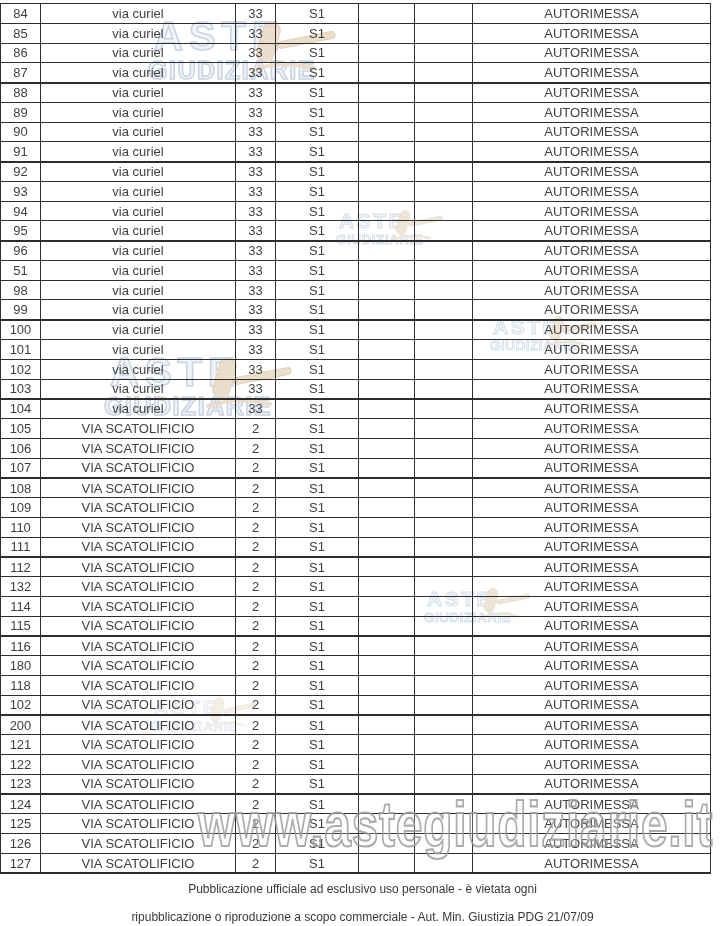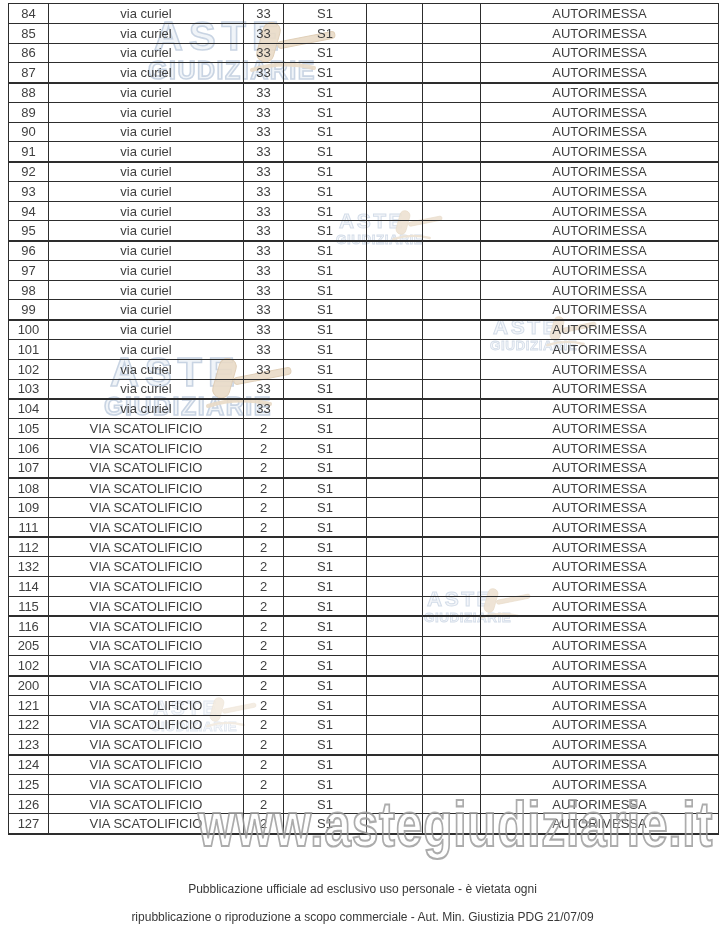--- a/index.html
+++ b/index.html
@@ -12,21 +12,21 @@
     --url-outline:#9e9e9e;
     --footer-text:#383838;
   }
   *{margin:0;padding:0;box-sizing:border-box;}
   html,body{width:725px;height:926px;background:#ffffff;overflow:hidden;}
   body{font-family:"Liberation Sans",sans-serif;position:relative;}
   .page{position:absolute;left:0;top:0;width:725px;height:926px;background:#fff;}
 
   
   table.doc{
-    position:absolute;left:8px;top:3px;width:710px;
+    position:absolute;left:0;top:3px;width:710px;
     border-collapse:collapse;table-layout:fixed;z-index:1;
   }
   table.doc td{
     border:1px solid var(--border);
     height:19.78px;
     font-size:13px;
     color:var(--cell-text);
     text-align:center;
     vertical-align:middle;
     white-space:nowrap;
@@ -279,21 +279,21 @@
         <tr>
       <td>96</td>
       <td>via curiel</td>
       <td>33</td>
       <td>S1</td>
       <td></td>
       <td></td>
       <td>AUTORIMESSA</td>
     </tr>
         <tr>
-      <td>97</td>
+      <td>51</td>
       <td>via curiel</td>
       <td>33</td>
       <td>S1</td>
       <td></td>
       <td></td>
       <td>AUTORIMESSA</td>
     </tr>
         <tr>
       <td>98</td>
       <td>via curiel</td>
@@ -395,20 +395,29 @@
     </tr>
         <tr>
       <td>109</td>
       <td>VIA SCATOLIFICIO</td>
       <td>2</td>
       <td>S1</td>
       <td></td>
       <td></td>
       <td>AUTORIMESSA</td>
     </tr>
+        <tr>
+      <td>110</td>
+      <td>VIA SCATOLIFICIO</td>
+      <td>2</td>
+      <td>S1</td>
+      <td></td>
+      <td></td>
+      <td>AUTORIMESSA</td>
+    </tr>
         <tr class="thick">
       <td>111</td>
       <td>VIA SCATOLIFICIO</td>
       <td>2</td>
       <td>S1</td>
       <td></td>
       <td></td>
       <td>AUTORIMESSA</td>
     </tr>
         <tr>
@@ -450,21 +459,30 @@
         <tr>
       <td>116</td>
       <td>VIA SCATOLIFICIO</td>
       <td>2</td>
       <td>S1</td>
       <td></td>
       <td></td>
       <td>AUTORIMESSA</td>
     </tr>
         <tr>
-      <td>205</td>
+      <td>180</td>
+      <td>VIA SCATOLIFICIO</td>
+      <td>2</td>
+      <td>S1</td>
+      <td></td>
+      <td></td>
+      <td>AUTORIMESSA</td>
+    </tr>
+        <tr>
+      <td>118</td>
       <td>VIA SCATOLIFICIO</td>
       <td>2</td>
       <td>S1</td>
       <td></td>
       <td></td>
       <td>AUTORIMESSA</td>
     </tr>
         <tr class="thick">
       <td>102</td>
       <td>VIA SCATOLIFICIO</td>

